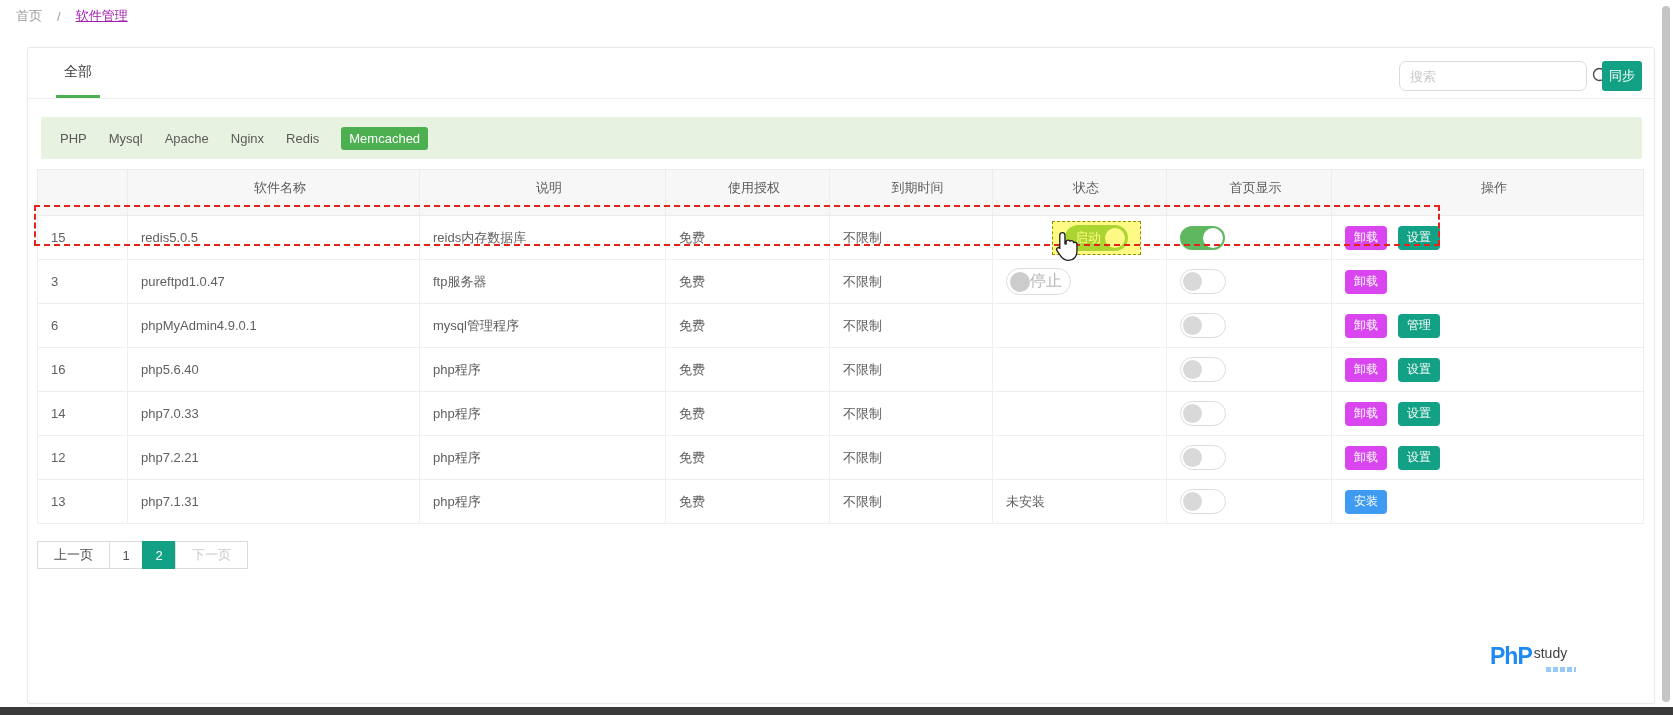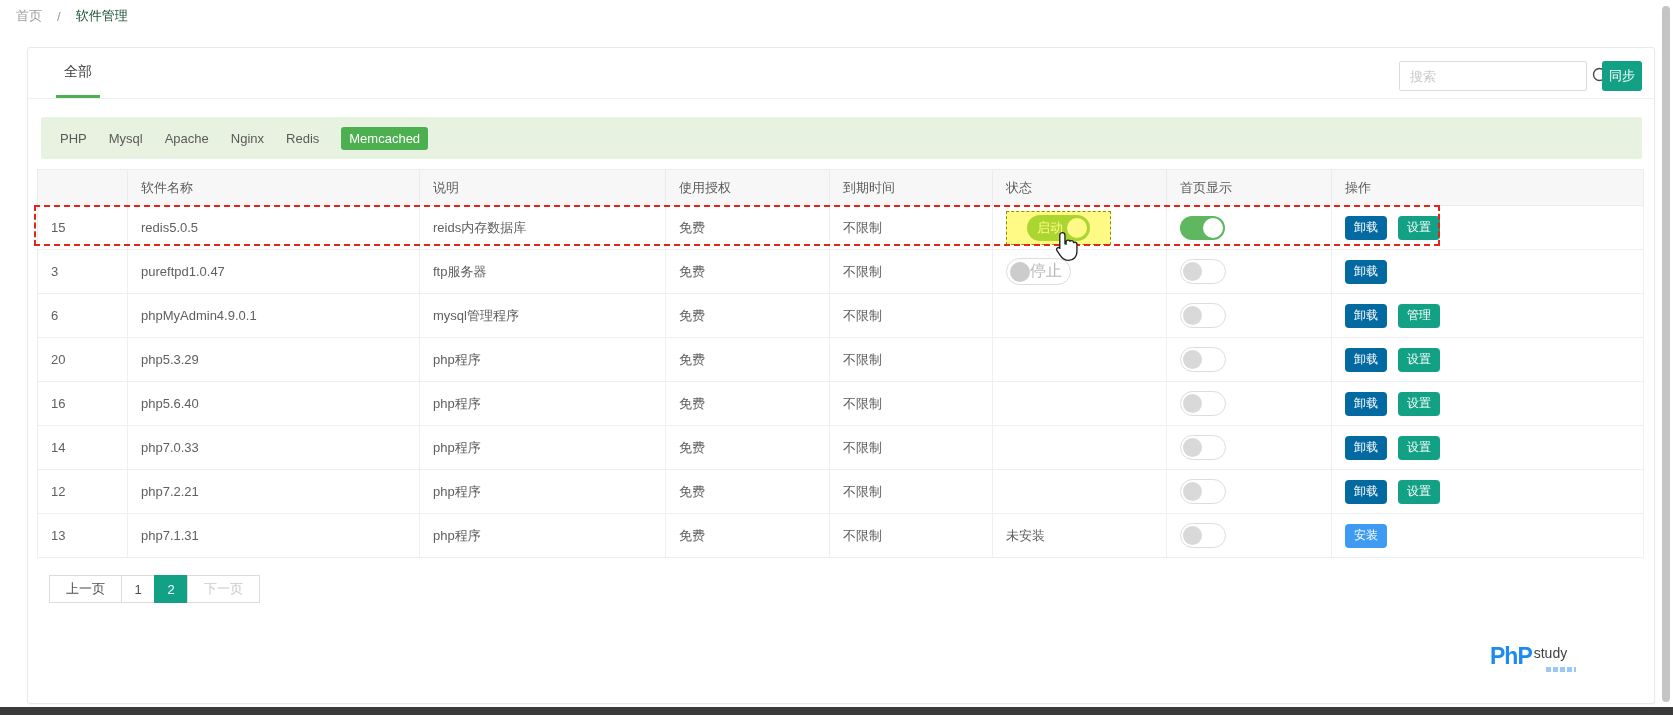--- a/index.html
+++ b/index.html
@@ -3,76 +3,76 @@
 <meta charset="utf-8">
 <style>
   html,body{margin:0;padding:0;}
   body{
     width:1673px;height:715px;position:relative;overflow:hidden;
     background:#fff;font-family:"Liberation Sans","DejaVu Sans",sans-serif;
     -webkit-font-smoothing:antialiased;
   }
   
   .breadcrumb{position:absolute;left:16px;top:7px;display:flex;align-items:center;gap:15px;font-size:13px;color:#9c9c9c;}
-  .breadcrumb .current{color:#14532d;}
+  .breadcrumb .current{color:#a21caf;text-decoration:underline;}
   
   .card{position:absolute;left:27px;top:47px;width:1626px;height:655px;background:#fff;
     border:1px solid #e9e9e9;border-radius:3px;box-shadow:0 1px 3px rgba(0,0,0,.03);}
   
   .tabbar{position:relative;height:50px;border-bottom:1px solid #f0f0f0;}
   .tab{position:absolute;left:28px;top:0;height:47px;line-height:47px;padding:0 8px;font-size:14px;color:#3a3a3a;
     border-bottom:3px solid #4caf50;cursor:pointer;}
-  .searchbox{position:absolute;right:67px;top:13px;width:186px;height:28px;border:1px solid #dcdcdc;border-radius:2px;
+  .searchbox{position:absolute;right:67px;top:13px;width:186px;height:28px;border:1px solid #dcdcdc;border-radius:7px;
     display:flex;align-items:center;background:#fff;}
   .searchbox input{border:none;outline:none;flex:1;height:24px;padding:0 4px 0 10px;font-size:13px;color:#555;
     font-family:inherit;background:transparent;}
   .searchbox input::placeholder{color:#c9c9c9;}
   .search-icon{width:22px;height:22px;margin-right:5px;flex:none;cursor:pointer;}
   .sync-btn{position:absolute;right:12px;top:13px;width:40px;height:30px;background:#13a185;color:#fff;
     font-size:13px;border:none;border-radius:3px;display:flex;align-items:center;justify-content:center;cursor:pointer;}
   
   .filterbar{margin:18px 12px 0 13px;height:42px;background:#e7f3e0;border-radius:2px;
     display:flex;align-items:center;gap:22px;padding:0 19px;box-sizing:border-box;}
   .filter-item{font-size:13px;color:#5a5a5a;cursor:pointer;}
   .filter-item.active{background:#4caf50;color:#fff;padding:4px 8px;border-radius:3px;}
   
   .softtable{margin:10px 0 0 9px;width:1607px;border-collapse:collapse;table-layout:fixed;font-size:13px;}
-  .softtable th{height:35px;background:#f7f7f7;font-weight:normal;color:#5b5b5b;text-align:left;
-    padding:0 0 0 13px;border:1px solid #ececec;}
+  .softtable th{height:35px;background:#f7f7f7;font-weight:normal;color:#5b5b5b;text-align:center;
+    padding:0 0 10px 13px;border:1px solid #ececec;}
   .softtable td{height:43px;color:#606060;padding:0 0 0 13px;border:1px solid #efefef;background:#fff;
     white-space:nowrap;overflow:hidden;}
   
-  .hl-wrap{position:relative;display:inline-block;padding:4px 21px;line-height:0;}
+  .hl-wrap{position:relative;display:inline-block;padding:4px 13px;line-height:0;margin-left:46px;}
   .hl-wrap::after{content:"";position:absolute;inset:0;background:rgba(255,244,0,.48);border:1px dashed #8f8f00;pointer-events:none;}
   .pill-run{display:inline-flex;align-items:center;width:63px;height:26px;border-radius:14px;background:#5fb85f;
     position:relative;cursor:pointer;vertical-align:middle;}
   .pill-run-label{color:#fff;font-size:13px;margin-left:10px;line-height:26px;}
   .knob-r{position:absolute;right:3px;top:3px;width:20px;height:20px;border-radius:50%;background:#fff;}
   .pill-stop{display:inline-flex;align-items:center;width:63px;height:25px;border:1px solid #ddd;border-radius:14px;
     background:#fff;cursor:pointer;vertical-align:middle;}
   .knob-s{width:20px;height:20px;border-radius:50%;background:#ccc;margin-left:3px;flex:none;}
   .pill-stop-label{color:#b7b7b7;font-size:16px;margin-left:0;}
   
   .toggle{display:inline-block;width:45px;height:24px;border-radius:13px;position:relative;cursor:pointer;vertical-align:middle;}
   .toggle.on{background:#5fb85f;}
   .toggle.on .tknob{position:absolute;right:2px;top:2px;width:20px;height:20px;border-radius:50%;background:#fff;}
   .toggle.off{background:#fff;border:1px solid #ddd;width:44px;height:23px;}
   .toggle.off .tknob{position:absolute;left:2px;top:2px;width:19px;height:19px;border-radius:50%;background:#d9d9d9;}
   
   .btn{display:inline-flex;align-items:center;justify-content:center;height:24px;padding:0 9px;border-radius:4px;
     color:#fff;font-size:12px;cursor:pointer;}
   .btn + .btn{margin-left:11px;}
-  .btn.black{background:#0369a1;}
+  .btn.black{background:#d946ef;}
   .btn.teal{background:#13a185;}
   .btn.blue{background:#3f9bf2;}
   
   .pagination{margin:17px 0 0 9px;display:flex;}
   .page-btn{height:28px;min-width:34px;box-sizing:border-box;border:1px solid #dcdcdc;background:#fff;color:#4f4f4f;
     font-size:13px;display:flex;align-items:center;justify-content:center;cursor:pointer;margin-left:-1px;}
-  .page-btn:first-child{margin-left:12px;}
+  .page-btn:first-child{margin-left:0;}
   .page-btn.prev,.page-btn.next{padding:0 16px;}
   .page-btn.active{background:#13a185;border-color:#13a185;color:#fff;}
   .page-btn.disabled{color:#c9c9c9;cursor:default;}
   
   .row-annotation{position:absolute;left:34px;top:205px;width:1402px;height:37px;border:2px dashed #e1251b;
     pointer-events:none;z-index:6;}
   .hand-cursor{position:absolute;left:1053px;top:231px;z-index:7;pointer-events:none;}
   
   .logo{position:absolute;left:1490px;top:645px;z-index:3;line-height:1;}
   .logo .main{font-size:23px;font-weight:bold;color:#1d8af2;letter-spacing:-1px;}
@@ -171,30 +171,20 @@
           <td>6</td>
           <td>phpMyAdmin4.9.0.1</td>
           <td>mysql管理程序</td>
           <td>免费</td>
           <td>不限制</td>
           <td></td>
           <td><span class="toggle off"><span class="tknob"></span></span></td>
           <td><span class="btn black">卸载</span><span class="btn teal">管理</span></td>
         </tr>
         <tr>
-          <td>20</td>
-          <td>php5.3.29</td>
-          <td>php程序</td>
-          <td>免费</td>
-          <td>不限制</td>
-          <td></td>
-          <td><span class="toggle off"><span class="tknob"></span></span></td>
-          <td><span class="btn black">卸载</span><span class="btn teal">设置</span></td>
-        </tr>
-        <tr>
           <td>16</td>
           <td>php5.6.40</td>
           <td>php程序</td>
           <td>免费</td>
           <td>不限制</td>
           <td></td>
           <td><span class="toggle off"><span class="tknob"></span></span></td>
           <td><span class="btn black">卸载</span><span class="btn teal">设置</span></td>
         </tr>
         <tr>

